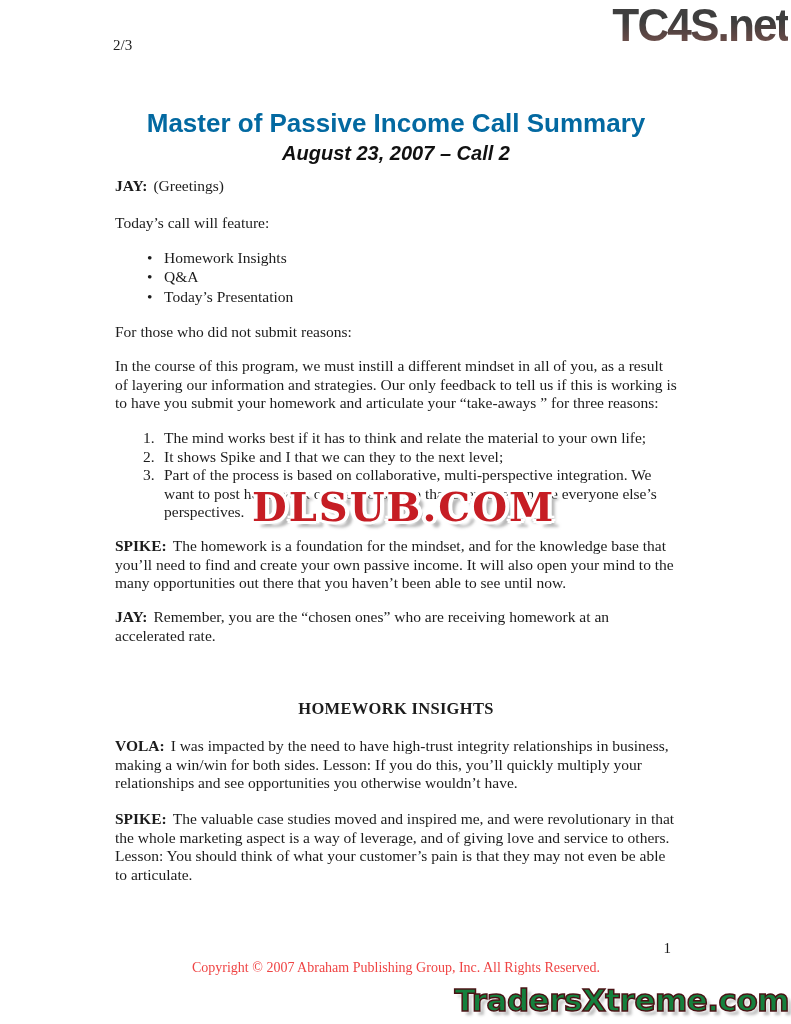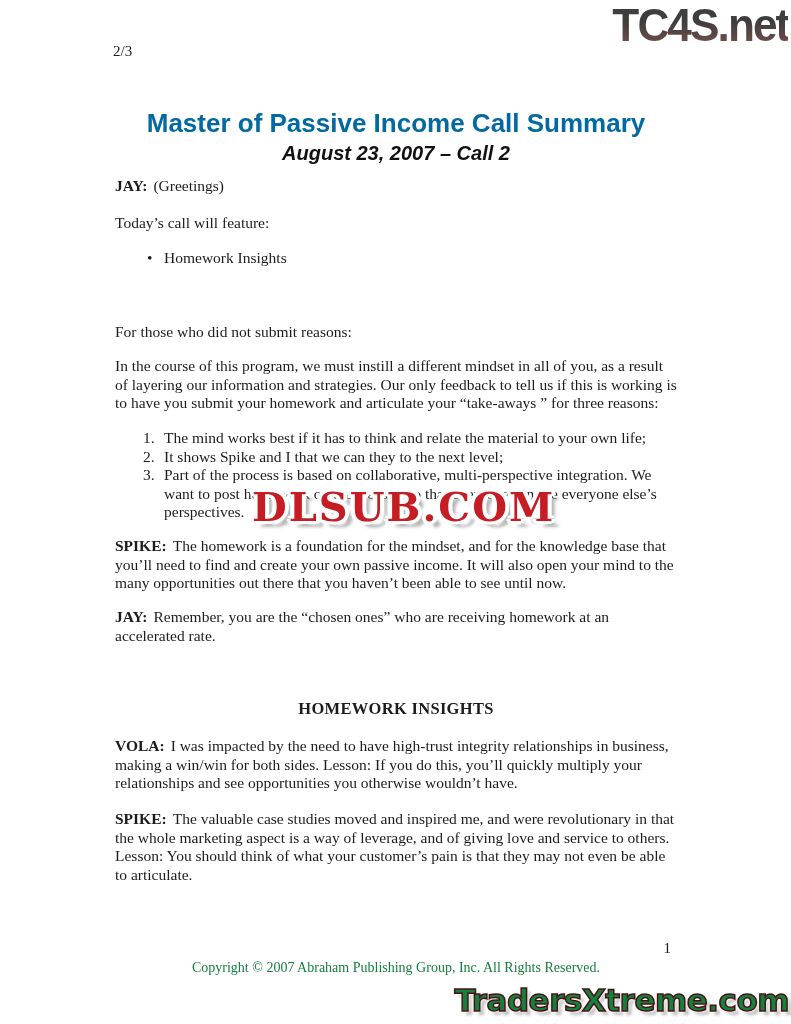--- a/index.html
+++ b/index.html
@@ -9,30 +9,30 @@
     background: #ffffff;
     position: relative;
     font-family: "Liberation Serif", serif;
     color: #1c1c1c;
     overflow: hidden;
   }
   .abs { position: absolute; }
 
   
   .page-indicator {
-    left: 113px; top: 42px;
+    left: 113px; top: 36px;
     font-size: 15px; line-height: 18px;
   }
   .page-number {
     left: 115px; top: 940px; width: 556px;
     text-align: right; font-size: 15px;
   }
   .footer-copyright {
     left: 115px; top: 960px; width: 562px;
-    text-align: center; font-size: 14px; color: #15803d;
+    text-align: center; font-size: 14px; color: #ef4444;
   }
 
   
   .tc4s {
     top: 0px; right: 3px;
     font-family: "Liberation Sans", sans-serif;
     font-weight: bold; font-size: 46px; line-height: 50px;
     letter-spacing: -2px;
     transform: scaleX(0.96); transform-origin: 100% 0;
     color: #4a403e;
@@ -129,20 +129,22 @@
 
 <h1 class="abs doc-title">Master of Passive Income Call Summary</h1>
 <h2 class="abs doc-subtitle">August 23, 2007 – Call 2</h2>
 
 <p class="abs doc-p" style="top:177px"><b class="spk">JAY:</b><span>(Greetings)</span></p>
 
 <p class="abs doc-p" style="top:214px">Today’s call will feature:</p>
 
 <ul class="abs features">
   <li>Homework Insights</li>
+  <li>Q&amp;A</li>
+  <li>Today’s Presentation</li>
 </ul>
 
 <p class="abs doc-p" style="top:323px">For those who did not submit reasons:</p>
 
 <p class="abs doc-p" style="top:357px">In the course of this program, we must instill a different mindset in all of you, as a result of layering our information and strategies.  Our only feedback to tell us if this is working is to have you submit your homework and articulate your “take-aways ” for three reasons:</p>
 
 <ol class="abs reasons">
   <li>The mind works best if it has to think and relate the material to your own life;</li>
   <li>It shows Spike and I that we can they to the next level;</li>
   <li>Part of the process is based on collaborative, multi-perspective integration.  We want to post homework on the website so that everyone can see everyone else’s perspectives.</li>

